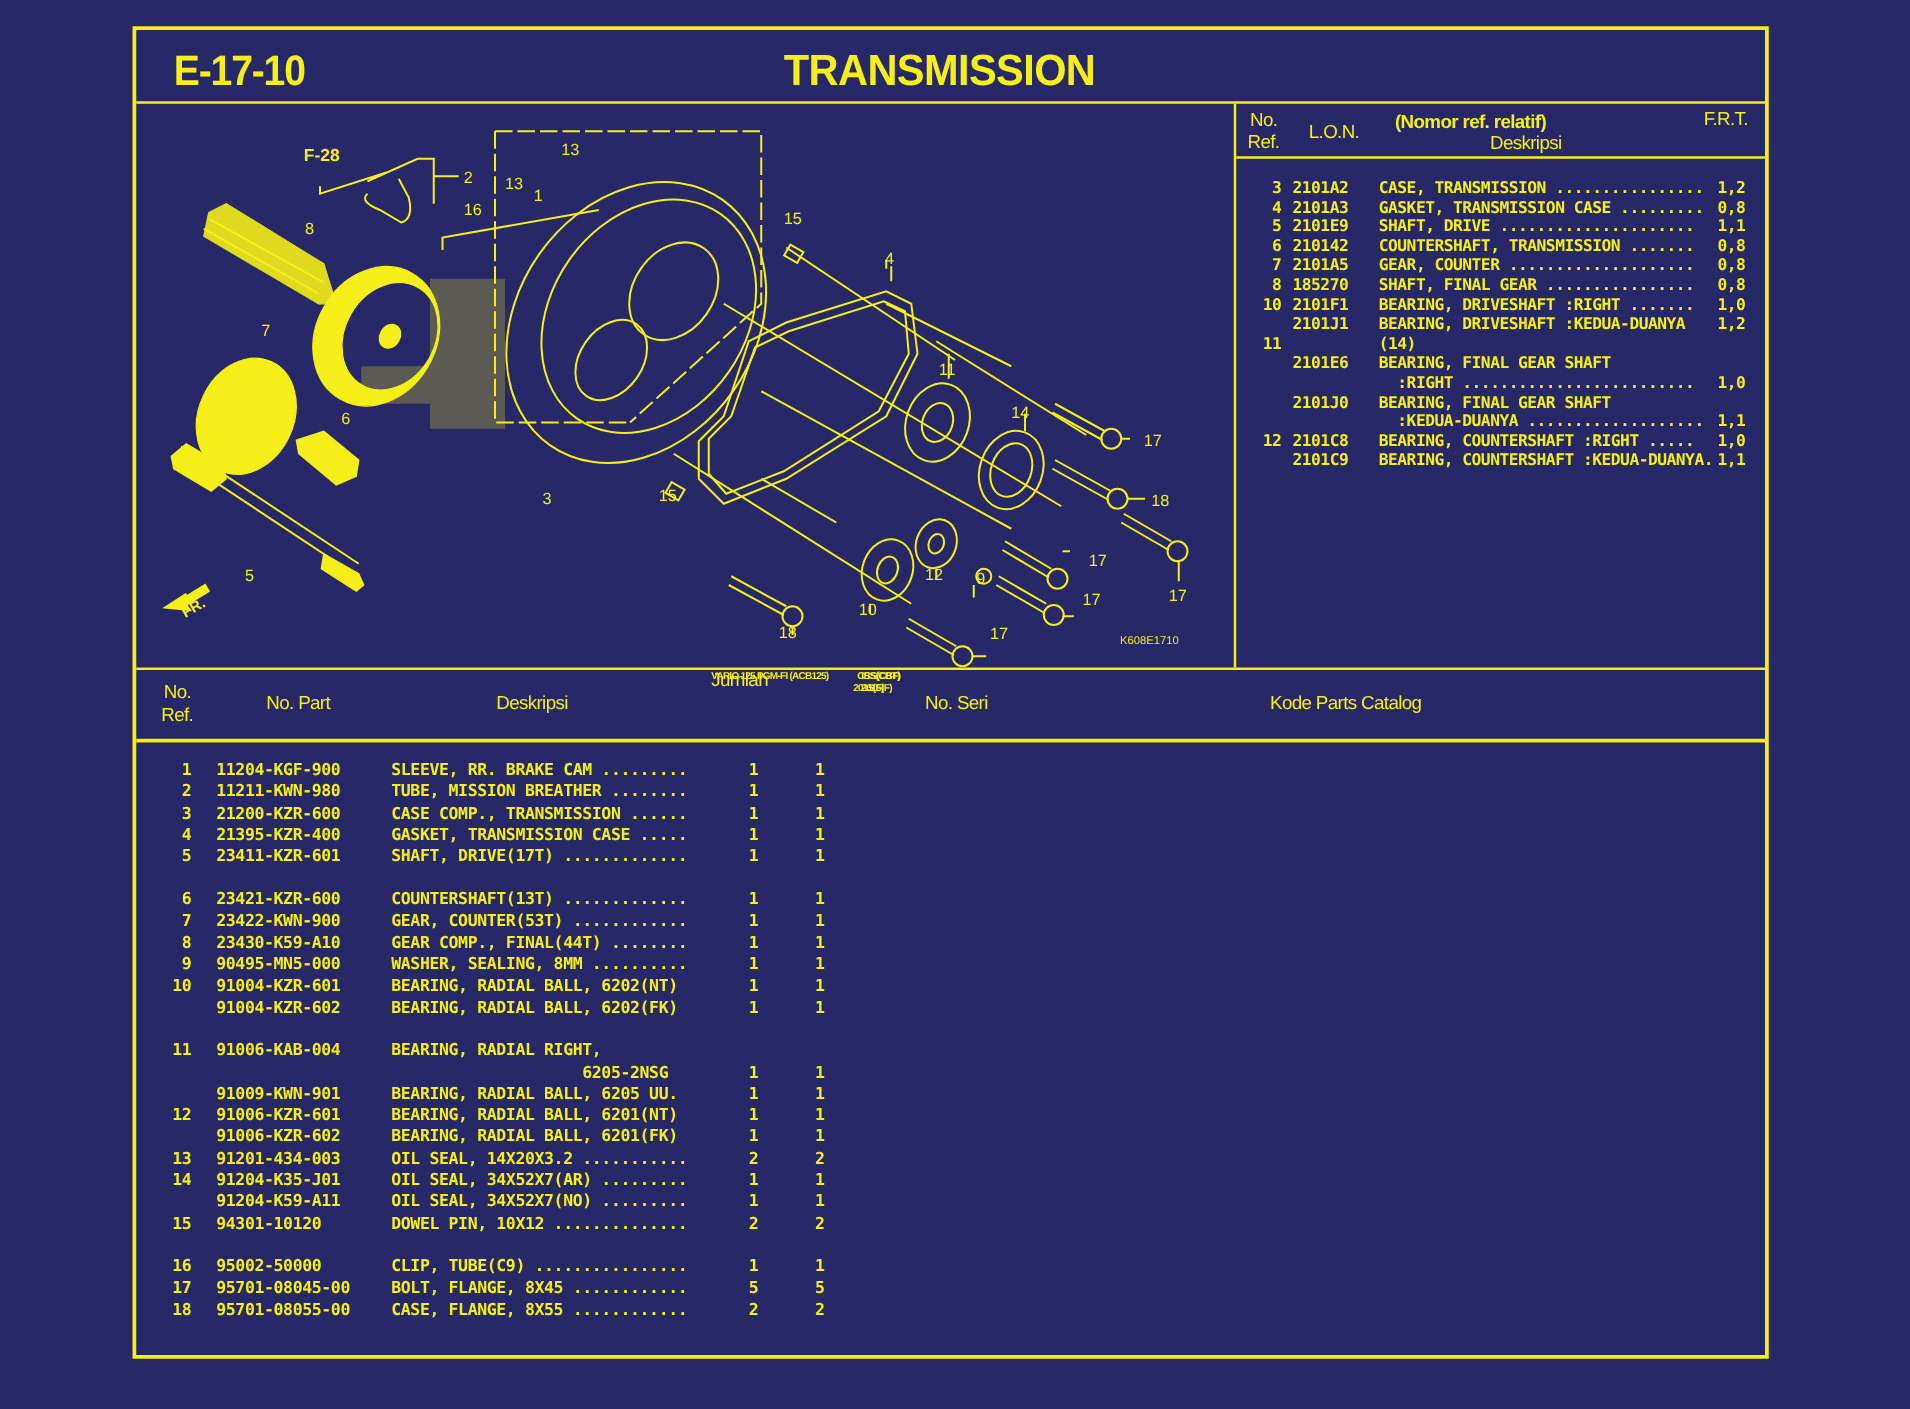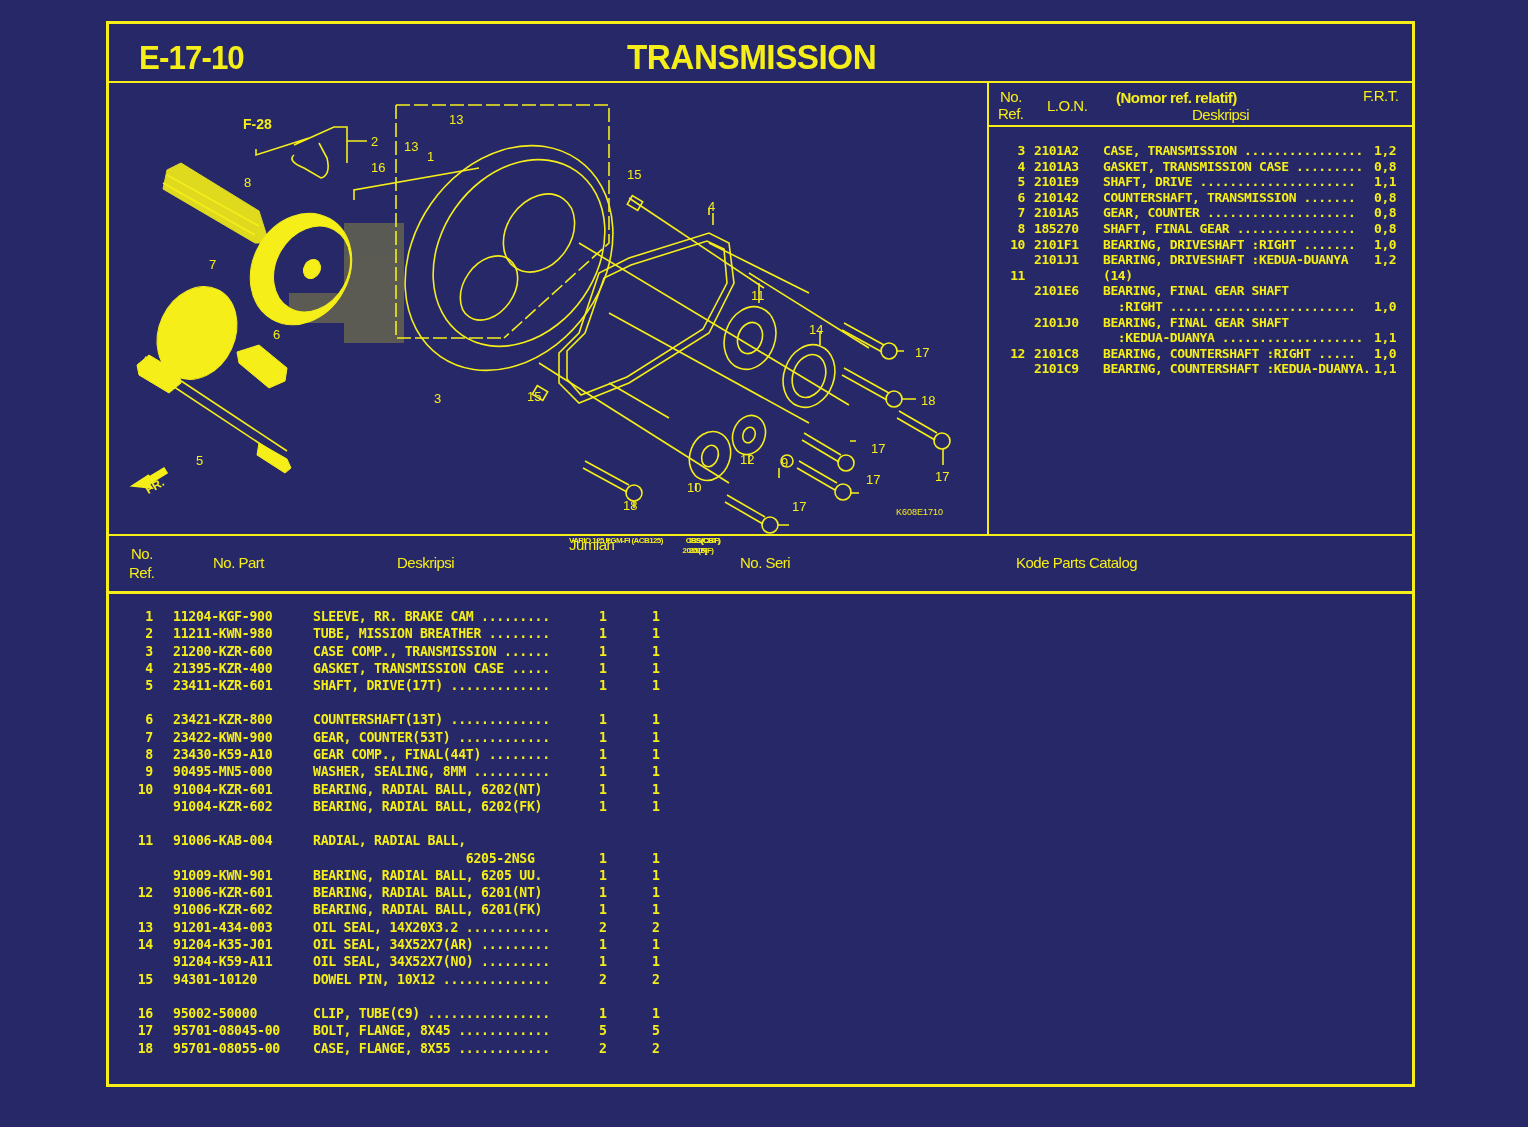--- a/index.html
+++ b/index.html
@@ -249,27 +249,27 @@
     <span style="left:631px; top:18px;">No. Seri</span>
     <span style="left:907px; top:18px;">Kode Parts Catalog</span>
   </div>
 
   <div class="parts-list" id="parts-list">
       <div class="part-row"><span class="c-ref">1</span><span class="c-pn">11204-KGF-900</span><span class="c-desc">SLEEVE, RR. BRAKE CAM .........</span><span class="c-q1">1</span><span class="c-q2">1</span></div>
       <div class="part-row"><span class="c-ref">2</span><span class="c-pn">11211-KWN-980</span><span class="c-desc">TUBE, MISSION BREATHER ........</span><span class="c-q1">1</span><span class="c-q2">1</span></div>
       <div class="part-row"><span class="c-ref">3</span><span class="c-pn">21200-KZR-600</span><span class="c-desc">CASE COMP., TRANSMISSION ......</span><span class="c-q1">1</span><span class="c-q2">1</span></div>
       <div class="part-row"><span class="c-ref">4</span><span class="c-pn">21395-KZR-400</span><span class="c-desc">GASKET, TRANSMISSION CASE .....</span><span class="c-q1">1</span><span class="c-q2">1</span></div>
       <div class="part-row"><span class="c-ref">5</span><span class="c-pn">23411-KZR-601</span><span class="c-desc">SHAFT, DRIVE(17T) .............</span><span class="c-q1">1</span><span class="c-q2">1</span></div>
-      <div class="part-row gap"><span class="c-ref">6</span><span class="c-pn">23421-KZR-800</span><span class="c-desc">COUNTERSHAFT(13T) .............</span><span class="c-q1">1</span><span class="c-q2">1</span></div>
+      <div class="part-row gap"><span class="c-ref">6</span><span class="c-pn">23421-KZR-600</span><span class="c-desc">COUNTERSHAFT(13T) .............</span><span class="c-q1">1</span><span class="c-q2">1</span></div>
       <div class="part-row"><span class="c-ref">7</span><span class="c-pn">23422-KWN-900</span><span class="c-desc">GEAR, COUNTER(53T) ............</span><span class="c-q1">1</span><span class="c-q2">1</span></div>
       <div class="part-row"><span class="c-ref">8</span><span class="c-pn">23430-K59-A10</span><span class="c-desc">GEAR COMP., FINAL(44T) ........</span><span class="c-q1">1</span><span class="c-q2">1</span></div>
       <div class="part-row"><span class="c-ref">9</span><span class="c-pn">90495-MN5-000</span><span class="c-desc">WASHER, SEALING, 8MM ..........</span><span class="c-q1">1</span><span class="c-q2">1</span></div>
       <div class="part-row"><span class="c-ref">10</span><span class="c-pn">91004-KZR-601</span><span class="c-desc">BEARING, RADIAL BALL, 6202(NT)</span><span class="c-q1">1</span><span class="c-q2">1</span></div>
       <div class="part-row"><span class="c-ref"></span><span class="c-pn">91004-KZR-602</span><span class="c-desc">BEARING, RADIAL BALL, 6202(FK)</span><span class="c-q1">1</span><span class="c-q2">1</span></div>
-      <div class="part-row gap"><span class="c-ref">11</span><span class="c-pn">91006-KAB-004</span><span class="c-desc">RADIAL, RADIAL BALL,</span><span class="c-q1"></span><span class="c-q2"></span></div>
+      <div class="part-row gap"><span class="c-ref">11</span><span class="c-pn">91006-KAB-004</span><span class="c-desc">BEARING, RADIAL RIGHT,</span><span class="c-q1"></span><span class="c-q2"></span></div>
       <div class="part-row"><span class="c-ref"></span><span class="c-pn"></span><span class="c-desc">                    6205-2NSG</span><span class="c-q1">1</span><span class="c-q2">1</span></div>
       <div class="part-row"><span class="c-ref"></span><span class="c-pn">91009-KWN-901</span><span class="c-desc">BEARING, RADIAL BALL, 6205 UU.</span><span class="c-q1">1</span><span class="c-q2">1</span></div>
       <div class="part-row"><span class="c-ref">12</span><span class="c-pn">91006-KZR-601</span><span class="c-desc">BEARING, RADIAL BALL, 6201(NT)</span><span class="c-q1">1</span><span class="c-q2">1</span></div>
       <div class="part-row"><span class="c-ref"></span><span class="c-pn">91006-KZR-602</span><span class="c-desc">BEARING, RADIAL BALL, 6201(FK)</span><span class="c-q1">1</span><span class="c-q2">1</span></div>
       <div class="part-row"><span class="c-ref">13</span><span class="c-pn">91201-434-003</span><span class="c-desc">OIL SEAL, 14X20X3.2 ...........</span><span class="c-q1">2</span><span class="c-q2">2</span></div>
       <div class="part-row"><span class="c-ref">14</span><span class="c-pn">91204-K35-J01</span><span class="c-desc">OIL SEAL, 34X52X7(AR) .........</span><span class="c-q1">1</span><span class="c-q2">1</span></div>
       <div class="part-row"><span class="c-ref"></span><span class="c-pn">91204-K59-A11</span><span class="c-desc">OIL SEAL, 34X52X7(NO) .........</span><span class="c-q1">1</span><span class="c-q2">1</span></div>
       <div class="part-row"><span class="c-ref">15</span><span class="c-pn">94301-10120</span><span class="c-desc">DOWEL PIN, 10X12 ..............</span><span class="c-q1">2</span><span class="c-q2">2</span></div>
       <div class="part-row gap"><span class="c-ref">16</span><span class="c-pn">95002-50000</span><span class="c-desc">CLIP, TUBE(C9) ................</span><span class="c-q1">1</span><span class="c-q2">1</span></div>
       <div class="part-row"><span class="c-ref">17</span><span class="c-pn">95701-08045-00</span><span class="c-desc">BOLT, FLANGE, 8X45 ............</span><span class="c-q1">5</span><span class="c-q2">5</span></div>

